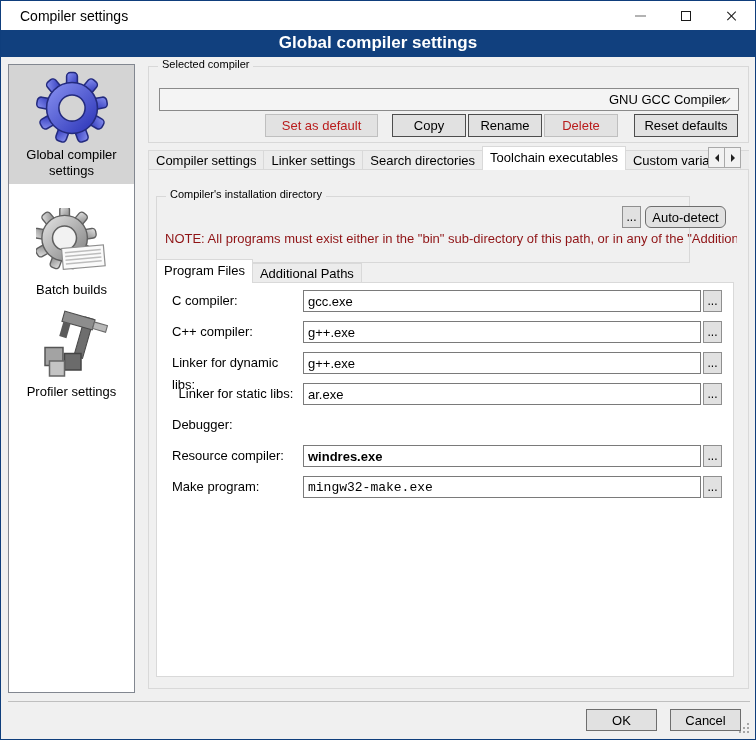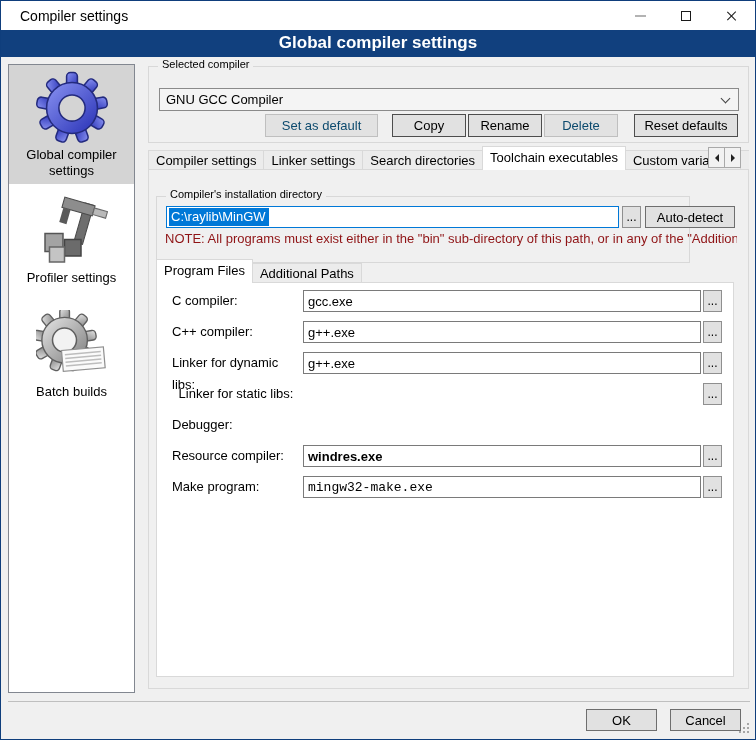--- a/index.html
+++ b/index.html
@@ -29,27 +29,27 @@
   .side-item{text-align:center;line-height:16px;}
   .side-item .icon-img{display:block;margin:4px auto 2px auto;}
   .side-item.selected{background:#d4d4d4;}
   .si-1{padding-top:2px;height:119px;}
   .si-2{margin-top:12px;}
   .si-3{margin-top:24px;}
   
   .group{position:absolute;border:1px solid #d8d8d8;}
   .group-label{position:absolute;top:-9px;left:9px;background:#f0f0f0;padding:0 4px;font-size:11px;}
   
-  .combo{position:absolute;background:#f4f4f4;border:1px solid #8a8a8a;height:23px;line-height:21px;padding:0 12px 0 6px;}
+  .combo{position:absolute;background:#f4f4f4;border:1px solid #8a8a8a;height:23px;line-height:21px;padding:0 12px 0 6px;text-align:right;}
   .combo .chev{position:absolute;right:9px;top:6px;width:7px;height:7px;border-right:1.5px solid #444;border-bottom:1.5px solid #444;transform:rotate(45deg);}
   .combo.gray{background:#e4e4e4;border-color:#7a7a7a;}
   
   .btn{position:absolute;height:22px;background:#e1e1e1;border:1px solid #4d4d4d;
     display:flex;align-items:center;justify-content:center;font-size:13px;padding:0;}
-  .btn.disabled{background:#e2e2e2;border-color:#bfbfbf;color:#0c4a6e;}
+  .btn.disabled{background:#e2e2e2;border-color:#bfbfbf;color:#b91c1c;}
   .btn.soft{border-color:#6e6e6e;}
   .sc-btnrow .btn{position:relative;height:23px;}
   .sc-btnrow{position:absolute;right:10px;top:47px;display:flex;}
   
   .tabstrip{position:absolute;height:24px;white-space:nowrap;overflow:hidden;font-size:13px;}
   .tab{display:inline-block;vertical-align:bottom;height:20px;line-height:19px;padding:0 7px;
     background:#ececec;border:1px solid #d9d9d9;margin-right:-1px;}
   .tab.active{height:24px;line-height:22px;background:#fff;border-bottom:none;position:relative;z-index:2;}
   .tab-scroll{position:absolute;width:17px;height:21px;background:#f2f2f2;border:1px solid #a9a9a9;z-index:5;
     display:flex;align-items:center;justify-content:center;}
@@ -111,34 +111,20 @@
           <rect x="20.5" y="1" width="7" height="10" rx="2.5" transform="rotate(200 24 24)"></rect>
           <rect x="20.5" y="1" width="7" height="10" rx="2.5" transform="rotate(240 24 24)"></rect>
           <rect x="20.5" y="1" width="7" height="10" rx="2.5" transform="rotate(280 24 24)"></rect>
           <rect x="20.5" y="1" width="7" height="10" rx="2.5" transform="rotate(320 24 24)"></rect>
           <circle cx="24" cy="24" r="16.5"></circle>
         </g>
         <circle cx="24" cy="24" r="8.5" fill="#d4d4d4" stroke="#232a7e"></circle>
       </svg>
       <div>Global compiler settings</div>
     </div>
-    <div class="side-item si-2">
-      <svg class="icon-img" width="72" height="72" viewBox="0 0 48 48">
-        <g transform="rotate(16 24 24)">
-          <rect x="27" y="3" width="6" height="27" fill="#6e6e6e" stroke="#4a4a4a" stroke-width="0.7"></rect>
-          <rect x="13" y="3" width="21" height="7" fill="#8d8d8d" stroke="#4a4a4a" stroke-width="0.7"></rect>
-          <rect x="34" y="4.5" width="9" height="4.5" fill="#b9b9b9" stroke="#6a6a6a" stroke-width="0.7"></rect>
-          <rect x="14" y="10" width="5" height="10" fill="#5a5a5a"></rect>
-        </g>
-        <rect x="6" y="25" width="12" height="12" fill="#a3a3a3" stroke="#555"></rect>
-        <rect x="19" y="29" width="11" height="11" fill="#6b6b6b" stroke="#444"></rect>
-        <rect x="9" y="34" width="10" height="10" fill="#c4c4c4" stroke="#666"></rect>
-      </svg>
-      <div>Profiler settings</div>
-    </div>
     <div class="side-item si-3">
       <svg class="icon-img" width="72" height="72" viewBox="0 0 48 48">
         <defs>
           <linearGradient id="gg" x1="0" y1="0" x2="1" y2="1">
             <stop offset="0" stop-color="#e6e6e6"></stop>
               <stop offset="1" stop-color="#7d7d7d"></stop>
           </linearGradient>
         </defs>
         <g fill="url(#gg)" stroke="#5f5f5f" stroke-width="1" transform="translate(-3,-2) scale(0.92)">
           <rect x="20.5" y="1" width="7" height="10" rx="2.5"></rect>
@@ -156,20 +142,34 @@
         <g transform="translate(17,27) rotate(-5)">
           <rect x="0" y="0" width="28" height="14" fill="#fafafa" stroke="#8f8f8f" stroke-width="0.8"></rect>
           <line x1="2" y1="3" x2="26" y2="3" stroke="#bdbdbd"></line>
           <line x1="2" y1="5.5" x2="26" y2="5.5" stroke="#bdbdbd"></line>
           <line x1="2" y1="8" x2="26" y2="8" stroke="#bdbdbd"></line>
           <line x1="2" y1="10.5" x2="26" y2="10.5" stroke="#bdbdbd"></line>
         </g>
       </svg>
       <div>Batch builds</div>
     </div>
+    <div class="side-item si-2">
+      <svg class="icon-img" width="72" height="72" viewBox="0 0 48 48">
+        <g transform="rotate(16 24 24)">
+          <rect x="27" y="3" width="6" height="27" fill="#6e6e6e" stroke="#4a4a4a" stroke-width="0.7"></rect>
+          <rect x="13" y="3" width="21" height="7" fill="#8d8d8d" stroke="#4a4a4a" stroke-width="0.7"></rect>
+          <rect x="34" y="4.5" width="9" height="4.5" fill="#b9b9b9" stroke="#6a6a6a" stroke-width="0.7"></rect>
+          <rect x="14" y="10" width="5" height="10" fill="#5a5a5a"></rect>
+        </g>
+        <rect x="6" y="25" width="12" height="12" fill="#a3a3a3" stroke="#555"></rect>
+        <rect x="19" y="29" width="11" height="11" fill="#6b6b6b" stroke="#444"></rect>
+        <rect x="9" y="34" width="10" height="10" fill="#c4c4c4" stroke="#666"></rect>
+      </svg>
+      <div>Profiler settings</div>
+    </div>
   </div>
 
   <div class="group" style="left:147px;top:65px;width:601px;height:77px;">
     <span class="group-label">Selected compiler</span>
     <div class="combo" style="left:10px;top:21px;width:580px;">
       <span>GNU GCC Compiler</span>
       <span class="chev"></span>
     </div>
     <div class="sc-btnrow">
       <button class="btn disabled" style="width:113px;">Set as default</button>
@@ -188,45 +188,43 @@
   </div>
   <div class="tab-scroll" style="left:723px;top:146px;">
     <span class="tri-right"></span>
   </div>
 
   <div class="tabpanel" style="left:147px;top:168px;width:601px;height:520px;"></div>
 
   <div class="group" style="left:155px;top:195px;width:534px;height:67px;">
     <span class="group-label">Compiler's installation directory</span>
   </div>
-  <div class="dir-input" style="left:165px;top:205px;width:453px;">
-    <span class="sel">C:\raylib\MinGW</span>
-  </div>
   <button class="btn fld-browse" style="left:621px;top:205px;">...</button>
-  <button class="btn soft" style="left:644px;top:205px;width:90px;">Auto-detect</button>
+  <button class="btn soft" style="left:644px;top:205px;width:81px;border-radius:6px;">Auto-detect</button>
   <div class="note" style="left:164px;top:230px;width:572px;">NOTE: All programs must exist either in the "bin" sub-directory of this path, or in any of the "Additional</div>
 
   <div class="tabstrip" style="left:155px;top:258px;width:580px;">
     <span class="tab active">Program Files</span><span class="tab">Additional Paths</span>
   </div>
   <div class="subpanel" style="left:155px;top:281px;width:578px;height:395px;"></div>
 
   <div class="fld-label" style="top:289px;">C compiler:</div>
   <input class="fld-input" style="top: 289px;" value="gcc.exe">
   <button class="btn fld-browse" style="top:289px;">...</button>
 
   <div class="fld-label" style="top:320px;">C++ compiler:</div>
   <input class="fld-input" style="top: 320px;" value="g++.exe">
   <button class="btn fld-browse" style="top:320px;">...</button>
 
   <div class="fld-label" style="top:351px;">Linker for dynamic libs:</div>
   <input class="fld-input" style="top: 351px;" value="g++.exe">
   <button class="btn fld-browse" style="top:351px;">...</button>
 
   <div class="fld-label" style="top:382px;text-align:center;">Linker for static libs:</div>
+  <input class="fld-input" style="top: 382px;" value="ar.exe">
   <button class="btn fld-browse" style="top:382px;">...</button>
 
   <div class="fld-label" style="top:413px;">Debugger:</div>
 
   <div class="fld-label" style="top:444px;">Resource compiler:</div>
   <input class="fld-input" style="top: 444px; font-weight: bold;" value="windres.exe">
   <button class="btn fld-browse" style="top:444px;">...</button>
 
   <div class="fld-label" style="top:475px;">Make program:</div>
   <input class="fld-input" style="top: 475px; font-family: Liberation Mono, monospace;" value="mingw32-make.exe">

